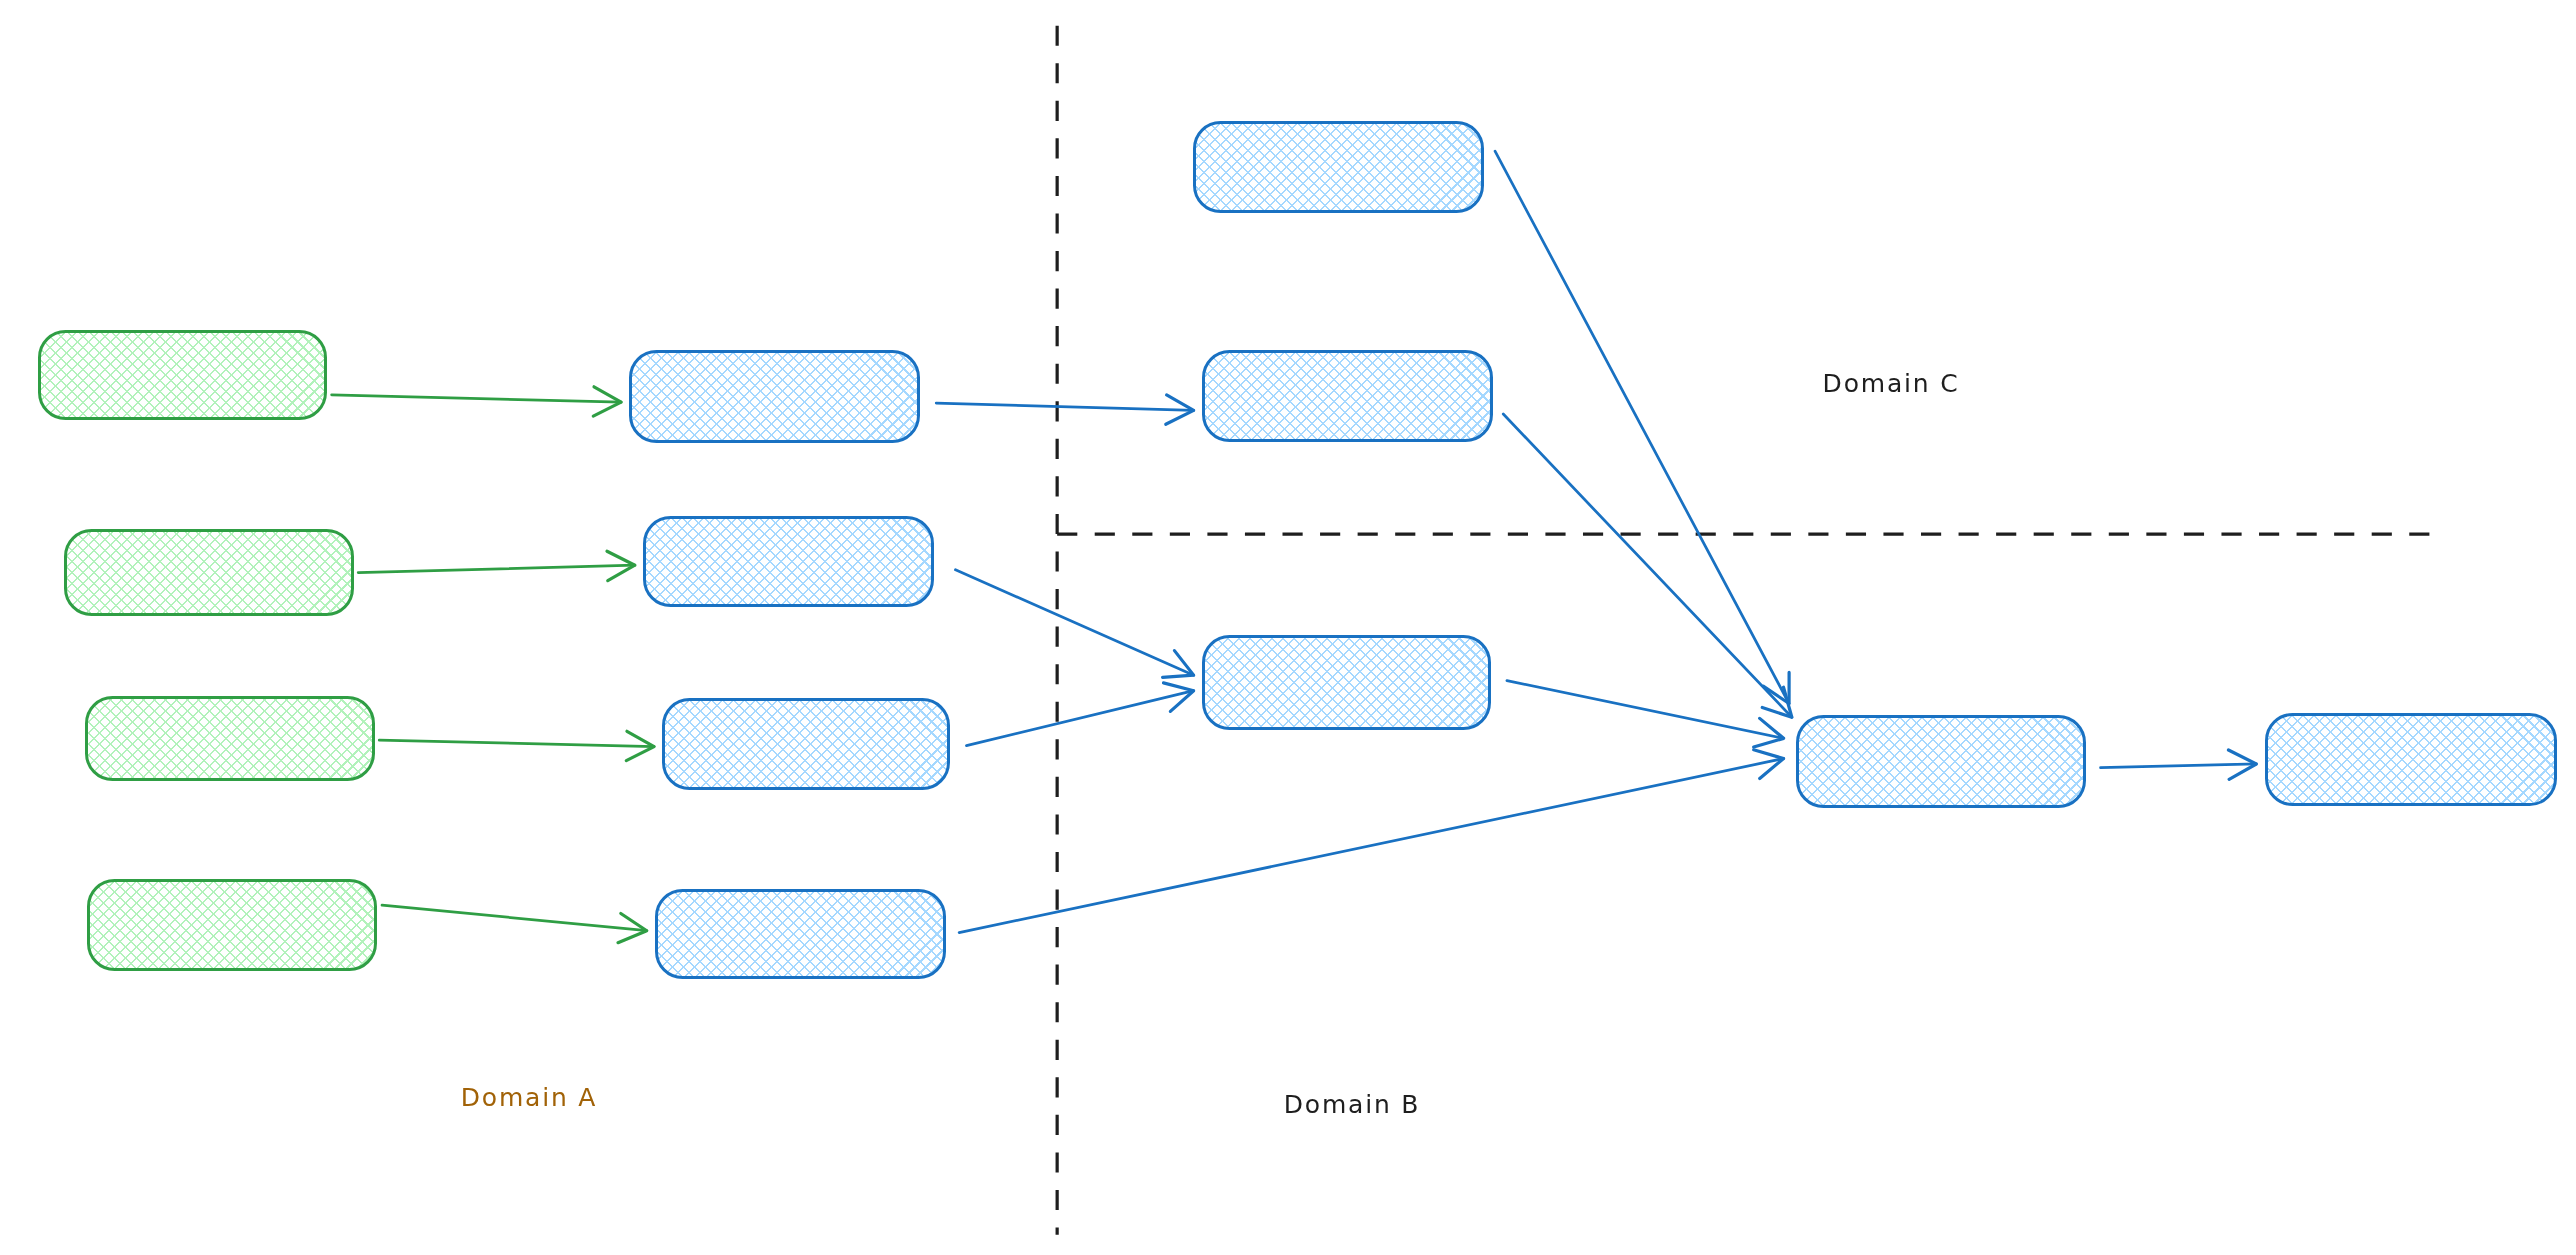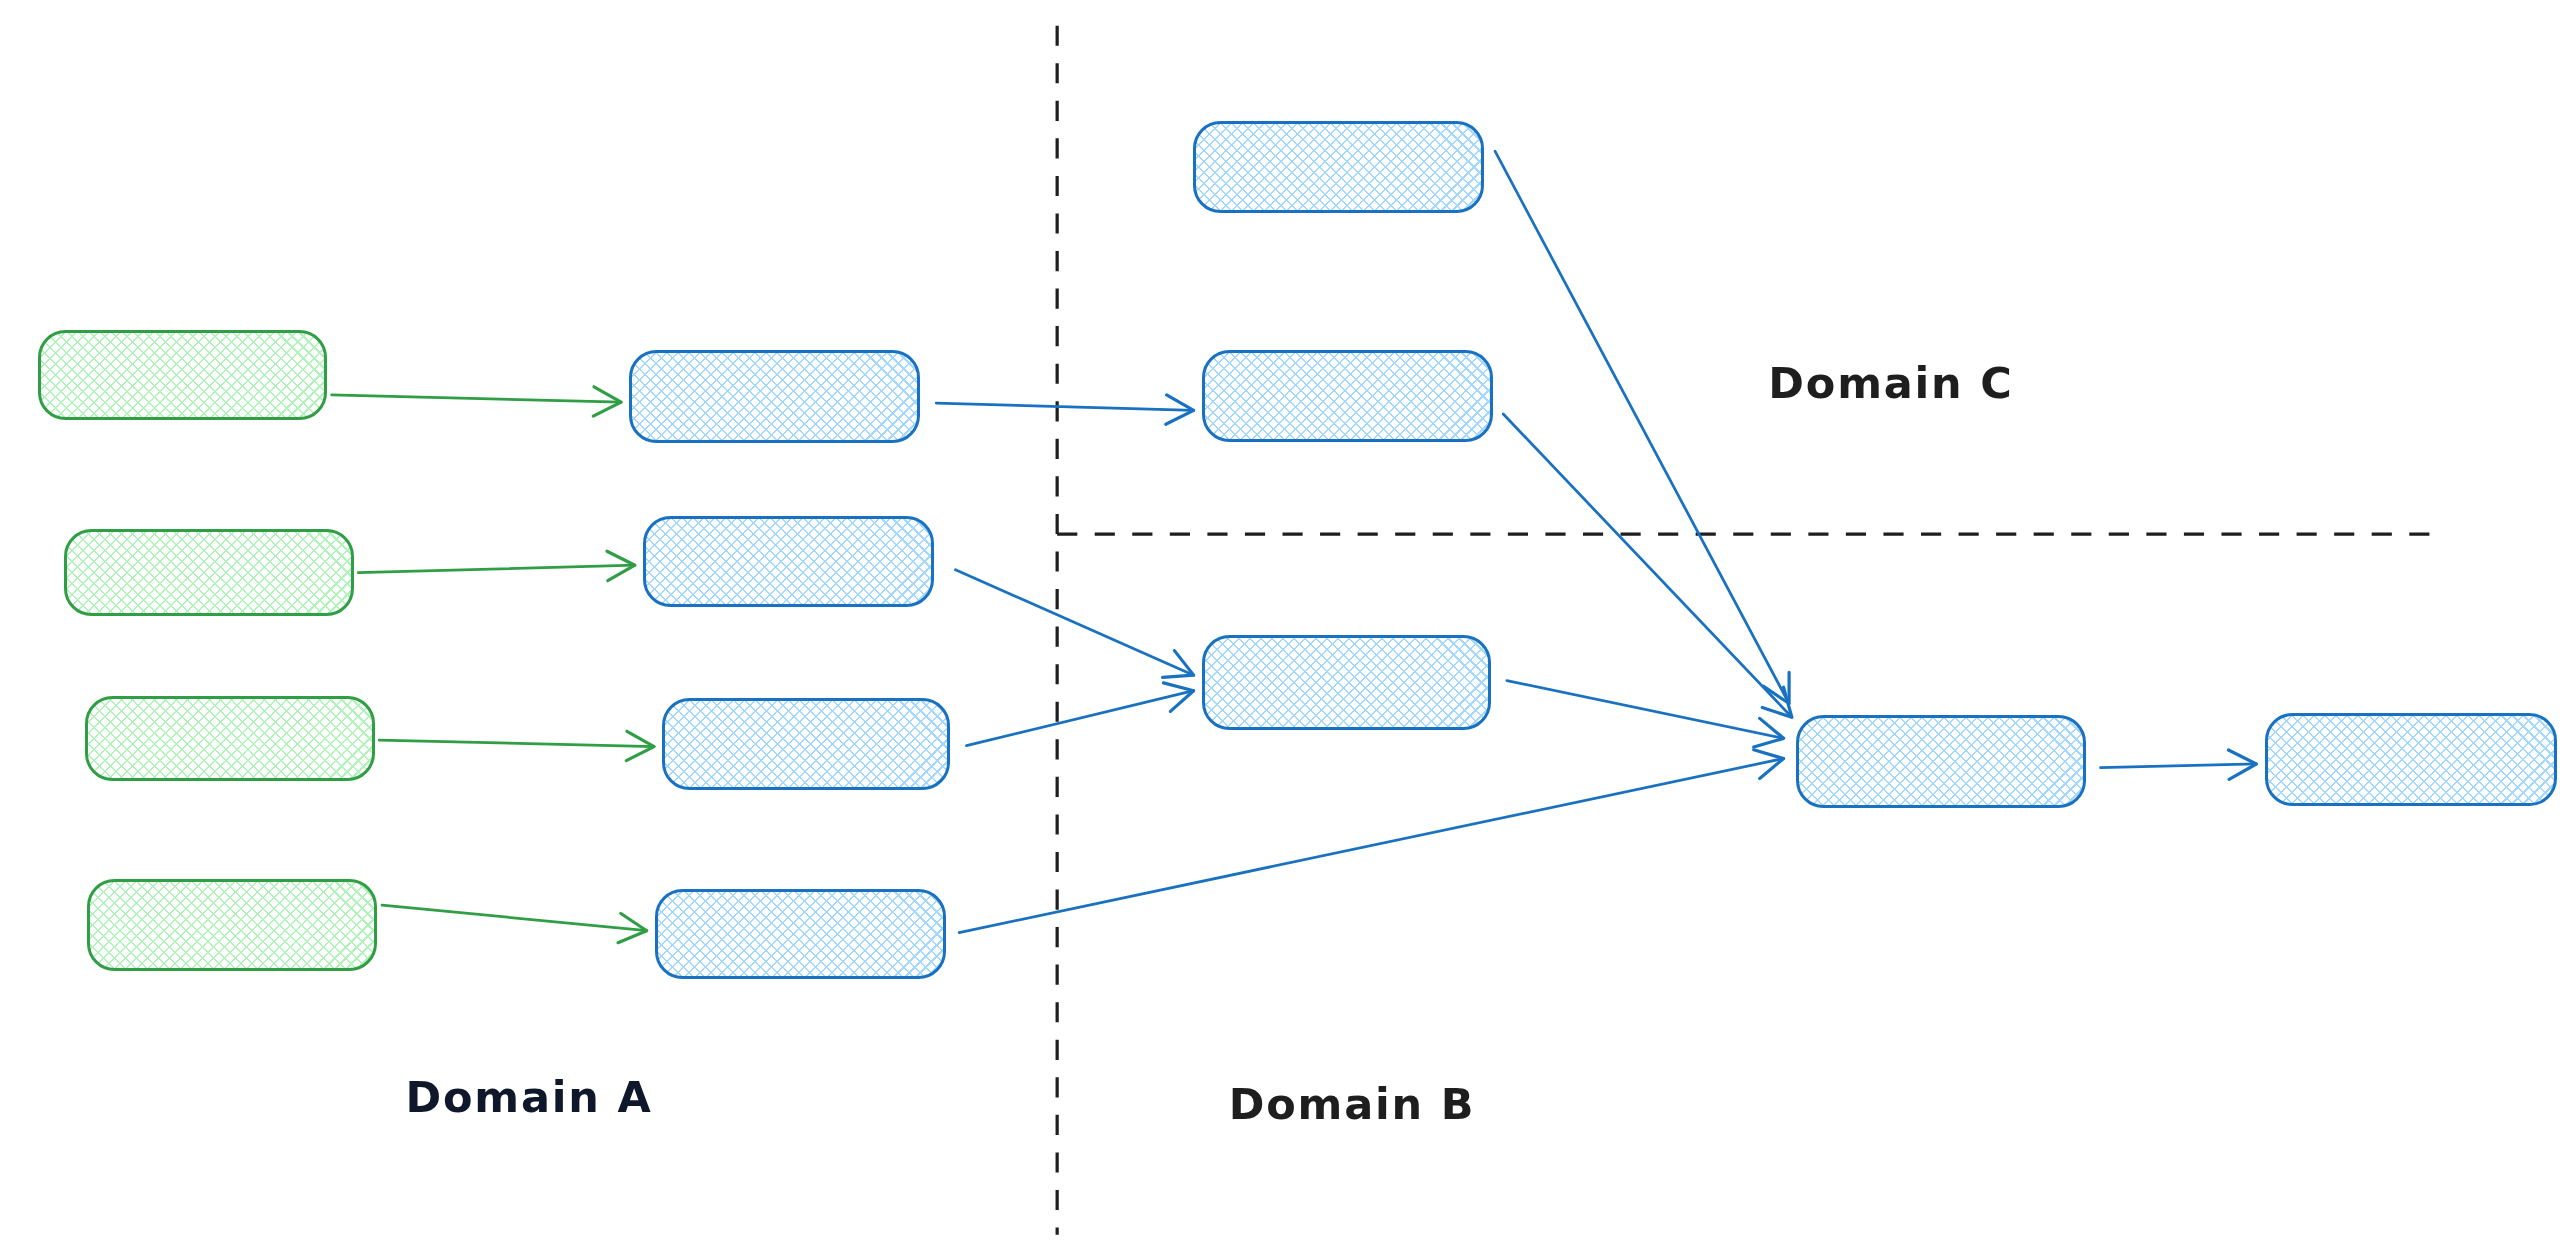--- a/index.html
+++ b/index.html
@@ -26,22 +26,22 @@
   .node {
     position: absolute;
     box-sizing: border-box;
     border-radius: 27.5px;
     border-style: solid;
     border-width: 3.2px;
   }
   .domain-label {
     position: absolute;
     transform: translate(-50%, -50%);
-    font-size: 43px;
-    font-weight: 700;
+    font-size: 25px;
+    font-weight: 400;
     letter-spacing: 1.8px;
     white-space: nowrap;
   }
 </style>
 </head>
 <body>
 
 <div id="stage">
 
   <svg id="edge-layer" xmlns="http://www.w3.org/2000/svg" viewBox="0 0 2812 1370">
@@ -66,21 +66,21 @@
         <line x1="1043" y1="622" x2="1303" y2="737" stroke="#1971c2" stroke-width="3" stroke-linecap="round" marker-end="url(#ah-blue)"></line>
         <line x1="1055" y1="814" x2="1303" y2="754" stroke="#1971c2" stroke-width="3" stroke-linecap="round" marker-end="url(#ah-blue)"></line>
         <line x1="1047" y1="1018" x2="1947" y2="828" stroke="#1971c2" stroke-width="3" stroke-linecap="round" marker-end="url(#ah-blue)"></line>
         <line x1="1632" y1="165" x2="1953" y2="768" stroke="#1971c2" stroke-width="3" stroke-linecap="round" marker-end="url(#ah-blue)"></line>
         <line x1="1641" y1="452" x2="1956" y2="783" stroke="#1971c2" stroke-width="3" stroke-linecap="round" marker-end="url(#ah-blue)"></line>
         <line x1="1645" y1="743" x2="1947" y2="806" stroke="#1971c2" stroke-width="3" stroke-linecap="round" marker-end="url(#ah-blue)"></line>
         <line x1="2293" y1="838" x2="2463" y2="834" stroke="#1971c2" stroke-width="3" stroke-linecap="round" marker-end="url(#ah-blue)"></line>
       </g>
   </svg>
 
-  <div class="domain-label" style="left: 529px; top: 1097px; color: #0f172a;">Domain A</div>
+  <div class="domain-label" style="left: 529px; top: 1097px; color: #a16207;">Domain A</div>
   <div class="domain-label" style="left: 1352px; top: 1104px; color: rgb(30, 30, 30);">Domain B</div>
   <div class="domain-label" style="left: 1891px; top: 383px; color: rgb(30, 30, 30);">Domain C</div>
 
 <div class="node" style="left: 38px; top: 330px; width: 289px; height: 90px; border-color: rgb(47, 158, 68); background: repeating-linear-gradient(45deg, rgb(178, 242, 187) 0px, rgb(178, 242, 187) 1.5px, transparent 1.5px, transparent 7.8px), repeating-linear-gradient(135deg, rgb(178, 242, 187) 0px, rgb(178, 242, 187) 1.5px, transparent 1.5px, transparent 7.8px), rgb(255, 255, 255);"></div>
     <div class="node" style="left: 64px; top: 529px; width: 290px; height: 87px; border-color: rgb(47, 158, 68); background: repeating-linear-gradient(45deg, rgb(178, 242, 187) 0px, rgb(178, 242, 187) 1.5px, transparent 1.5px, transparent 7.8px), repeating-linear-gradient(135deg, rgb(178, 242, 187) 0px, rgb(178, 242, 187) 1.5px, transparent 1.5px, transparent 7.8px), rgb(255, 255, 255);"></div>
     <div class="node" style="left: 85px; top: 696px; width: 290px; height: 85px; border-color: rgb(47, 158, 68); background: repeating-linear-gradient(45deg, rgb(178, 242, 187) 0px, rgb(178, 242, 187) 1.5px, transparent 1.5px, transparent 7.8px), repeating-linear-gradient(135deg, rgb(178, 242, 187) 0px, rgb(178, 242, 187) 1.5px, transparent 1.5px, transparent 7.8px), rgb(255, 255, 255);"></div>
     <div class="node" style="left: 87px; top: 879px; width: 290px; height: 92px; border-color: rgb(47, 158, 68); background: repeating-linear-gradient(45deg, rgb(178, 242, 187) 0px, rgb(178, 242, 187) 1.5px, transparent 1.5px, transparent 7.8px), repeating-linear-gradient(135deg, rgb(178, 242, 187) 0px, rgb(178, 242, 187) 1.5px, transparent 1.5px, transparent 7.8px), rgb(255, 255, 255);"></div>
     <div class="node" style="left: 629px; top: 350px; width: 291px; height: 93px; border-color: rgb(25, 113, 194); background: repeating-linear-gradient(45deg, rgb(165, 216, 255) 0px, rgb(165, 216, 255) 1.5px, transparent 1.5px, transparent 7.8px), repeating-linear-gradient(135deg, rgb(165, 216, 255) 0px, rgb(165, 216, 255) 1.5px, transparent 1.5px, transparent 7.8px), rgb(255, 255, 255);"></div>
     <div class="node" style="left: 643px; top: 516px; width: 291px; height: 91px; border-color: rgb(25, 113, 194); background: repeating-linear-gradient(45deg, rgb(165, 216, 255) 0px, rgb(165, 216, 255) 1.5px, transparent 1.5px, transparent 7.8px), repeating-linear-gradient(135deg, rgb(165, 216, 255) 0px, rgb(165, 216, 255) 1.5px, transparent 1.5px, transparent 7.8px), rgb(255, 255, 255);"></div>
     <div class="node" style="left: 662px; top: 698px; width: 288px; height: 92px; border-color: rgb(25, 113, 194); background: repeating-linear-gradient(45deg, rgb(165, 216, 255) 0px, rgb(165, 216, 255) 1.5px, transparent 1.5px, transparent 7.8px), repeating-linear-gradient(135deg, rgb(165, 216, 255) 0px, rgb(165, 216, 255) 1.5px, transparent 1.5px, transparent 7.8px), rgb(255, 255, 255);"></div>

